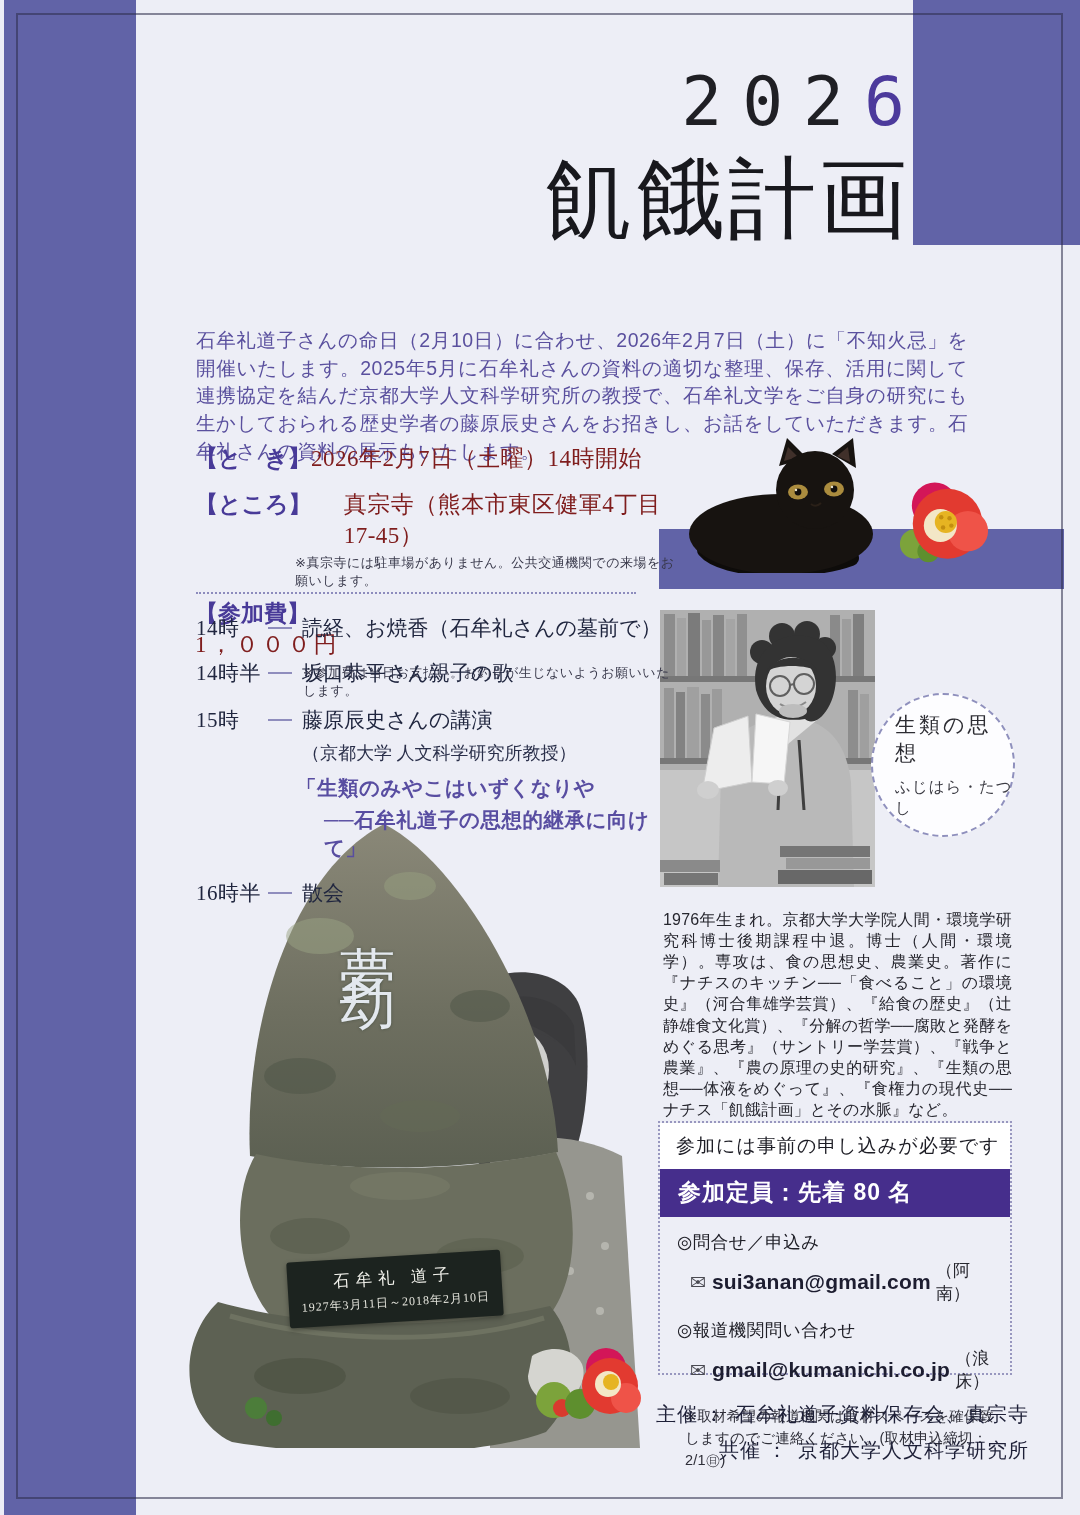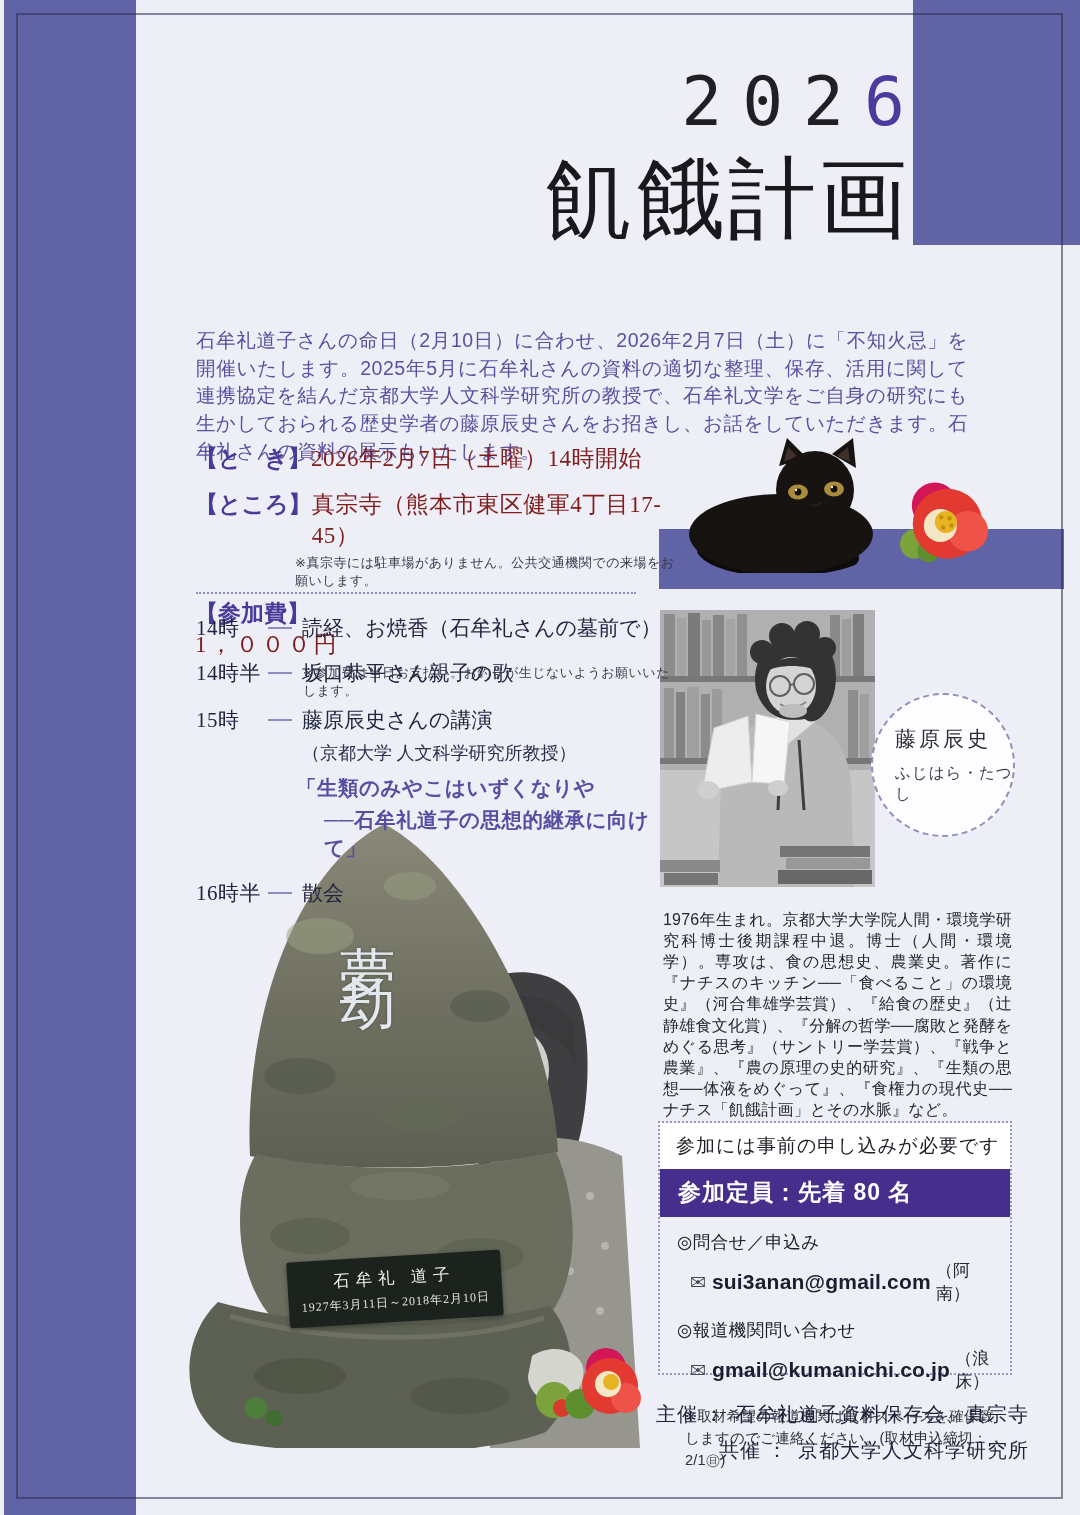--- a/index.html
+++ b/index.html
@@ -27,21 +27,21 @@
 
   
   .details{position:absolute;left:195px;top:443px;width:480px;z-index:6;}
   .d-row{display:flex;align-items:baseline;}
   .d-label{font-size:23px;color:#483a98;font-weight:700;flex:none;}
   .d-value{font-size:23px;color:#7f1d1d;letter-spacing:0.5px;}
   .d-fee{letter-spacing:3px;}
   .d-note{font-size:13px;color:#38384a;letter-spacing:0.5px;}
   .note1{margin:3px 0 8px 100px;}
   .note2{margin:4px 0 0 108px;}
-  .d-row2{margin-top:15px;}
+  .d-row2{margin-top:15px;gap:32px;}
   .d-row3{margin-top:6px;flex-direction:column;}
 
   .divider{position:absolute;left:196px;top:592px;width:440px;border-top:2px dotted #8d8cbd;z-index:6;}
 
   
   .schedule{position:absolute;left:196px;top:614px;width:470px;z-index:6;color:#20263f;}
   .s-row{display:grid;grid-template-columns:72px 34px auto;align-items:center;font-size:21px;}
   .s-time{letter-spacing:0.5px;}
   .s-line{border-top:2px solid #8f8dbd;height:0;margin-right:10px;}
   .s-gap1{margin-top:17px;} .s-gap2{margin-top:19px;} .s-gap3{margin-top:17px;}
@@ -233,21 +233,21 @@
     <ellipse cx="48" cy="180" rx="11" ry="9" fill="#cfcfcf"></ellipse>
     <ellipse cx="118" cy="178" rx="10" ry="8" fill="#cfcfcf"></ellipse>
     <rect x="120" y="236" width="90" height="11" fill="#757575"></rect>
     <rect x="126" y="248" width="84" height="11" fill="#989898"></rect>
     <rect x="118" y="260" width="94" height="14" fill="#686868"></rect>
     <rect x="0" y="250" width="60" height="12" fill="#8a8a8a"></rect>
     <rect x="4" y="263" width="54" height="12" fill="#767676"></rect>
   </svg>
 
   <div class="name-circle">
-    <div class="nc-name jp-sans">藤原辰史</div>
+    <div class="nc-name jp-sans">生類の思想</div>
     <div class="nc-kana jp-sans">ふじはら・たつし</div>
   </div>
 
   <p class="bio">1976年生まれ。京都大学大学院人間・環境学研究科博士後期課程中退。博士（人間・環境学）。専攻は、食の思想史、農業史。著作に『ナチスのキッチン──「食べること」の環境史』（河合隼雄学芸賞）、『給食の歴史』（辻静雄食文化賞）、『分解の哲学──腐敗と発酵をめぐる思考』（サントリー学芸賞）、『戦争と農業』、『農の原理の史的研究』、『生類の思想──体液をめぐって』、『食権力の現代史──ナチス「飢餓計画」とその水脈』など。</p>
 
   <div class="reg-box">
     <div class="reg-notice jp-serif">参加には事前の申し込みが必要です</div>
     <div class="reg-bar jp-sans">参加定員：先着 80 名</div>
     <div class="reg-contacts">
       <div class="c-label">◎問合せ／申込み</div>

